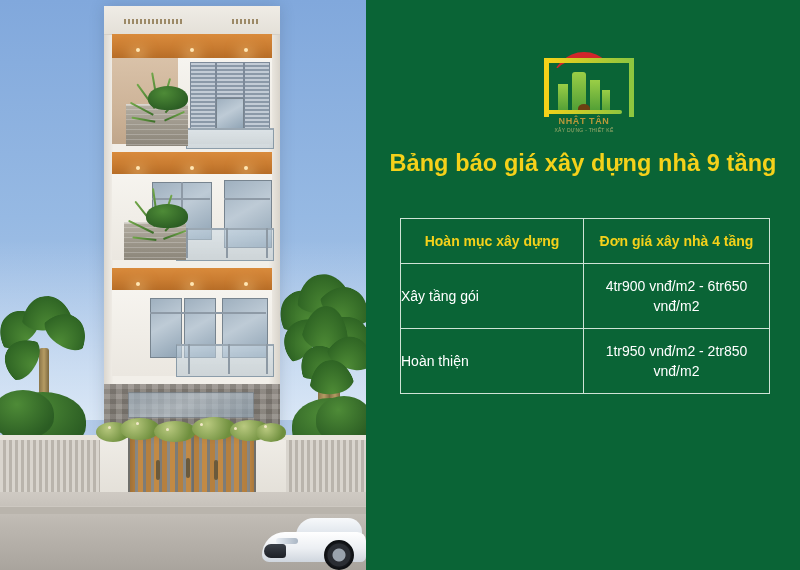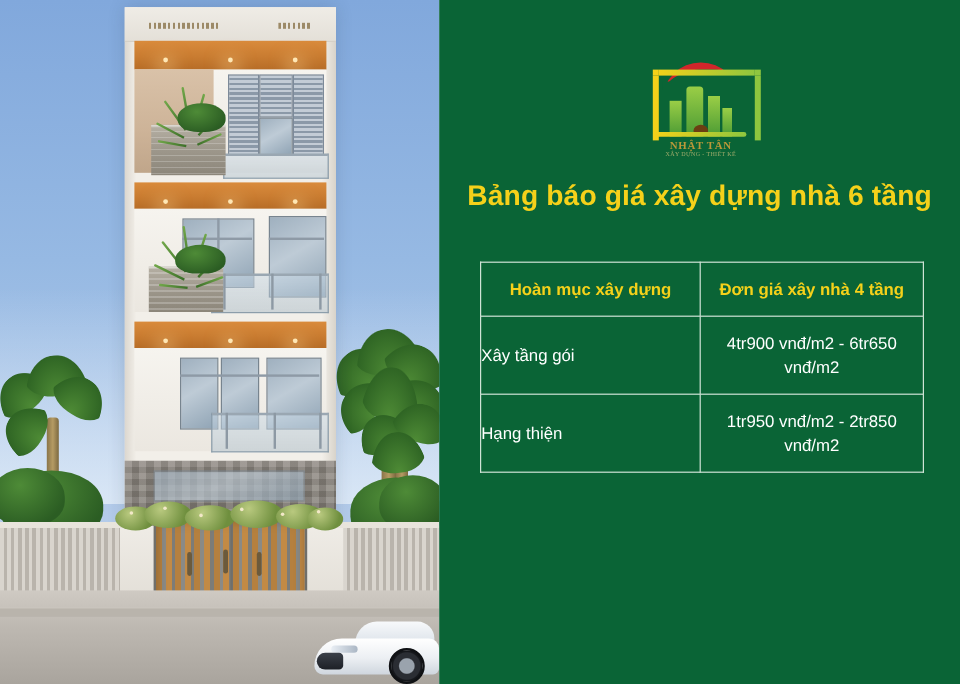--- a/index.html
+++ b/index.html
@@ -291,21 +291,21 @@
     position: absolute;
     left: 366px; top: 0;
     width: 434px; height: 570px;
     background: #0a6436;
   }
 
   
   .logo {
     position: absolute;
     left: 162px; top: 46px;
-    width: 112px; height: 92px; font-family: Liberation Serif, serif;
+    width: 112px; height: 92px;
   }
   .logo-gear {
     position: absolute; left: 6px; top: 2px;
     width: 100px; height: 72px;
   }
   .gear-tooth {
     position: absolute;
     left: 50%; top: 50%;
     width: 9px; height: 40px;
     margin-left: -4.5px; margin-top: -20px;
@@ -604,35 +604,35 @@
       <div class="bld-ic" style="left:30px; bottom:24px; width:10px; height:30px;"></div>
       <div class="bld-ic" style="left:44px; bottom:24px; width:14px; height:42px; border-radius:3px 3px 0 0;"></div>
       <div class="bld-ic" style="left:62px; bottom:24px; width:10px; height:34px;"></div>
       <div class="bld-ic" style="left:74px; bottom:24px; width:8px; height:24px;"></div>
       <div class="logo-dot"></div>
       <div class="logo-base"></div>
       <div class="logo-name">NHẬT TÂN</div>
       <div class="logo-tag">XÂY DỰNG - THIẾT KẾ</div>
     </div>
 
-    <div class="headline">Bảng báo giá xây dựng nhà 6 tầng</div>
+    <div class="headline">Bảng báo giá xây dựng nhà 9 tầng</div>
 
     <table class="table">
       <thead>
         <tr>
           <th class="th-cell">Hoàn mục xây dựng</th>
           <th class="th-cell">Đơn giá xây nhà 4 tầng</th>
         </tr>
       </thead>
       <tbody>
         <tr>
           <td class="td-label">Xây tầng gói</td>
           <td class="td-value">4tr900 vnđ/m2 - 6tr650 vnđ/m2</td>
         </tr>
         <tr>
-          <td class="td-label">Hạng thiện</td>
+          <td class="td-label">Hoàn thiện</td>
           <td class="td-value">1tr950 vnđ/m2 - 2tr850 vnđ/m2</td>
         </tr>
       </tbody>
     </table>
 
   </div>
 </div>
 
 </body></html>

